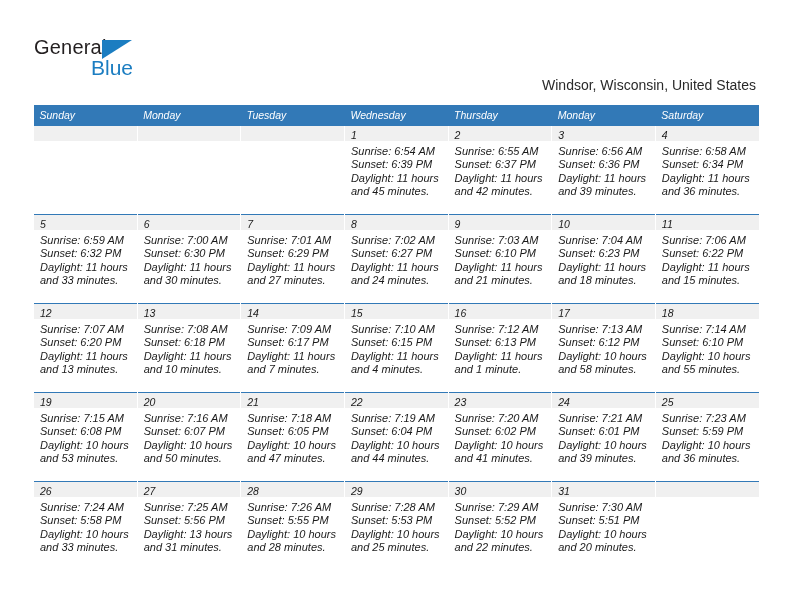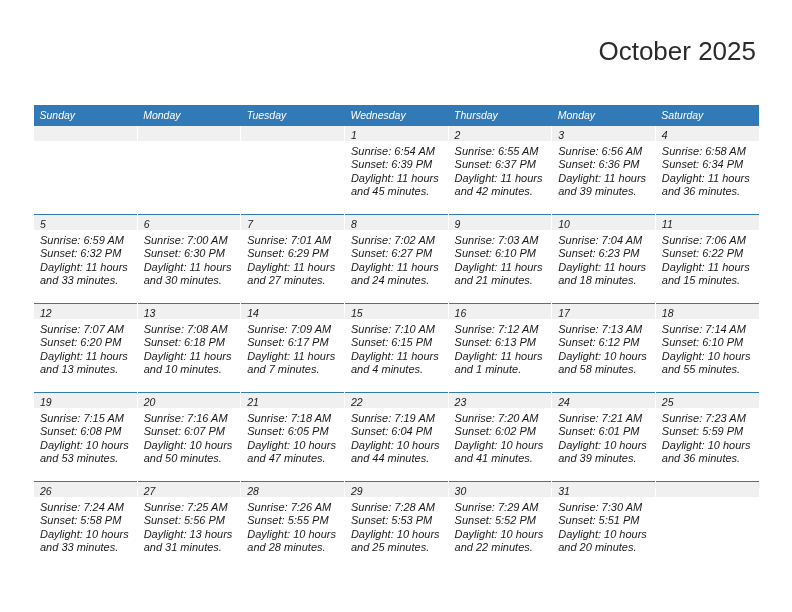--- a/index.html
+++ b/index.html
@@ -141,22 +141,27 @@
     white-space: normal;
   }
 </style>
 </head>
 <body>
 
 <div class="page">
 
   <div class="topbar">
 
-
-    <div class="title">October 2025</div>
+    <div class="logo">
+      <span class="logo-general">General</span>
+      <span class="logo-triangle"></span>
+      <span class="logo-blue">Blue</span>
+    </div>
+
+    <div class="subtitle">Windsor, Wisconsin, United States</div>
   </div>
 
   <table class="calendar">
     <thead>
       <tr class="cal-head">
         <th>Sunday</th>
         <th>Monday</th>
         <th>Tuesday</th>
         <th>Wednesday</th>
         <th>Thursday</th>

